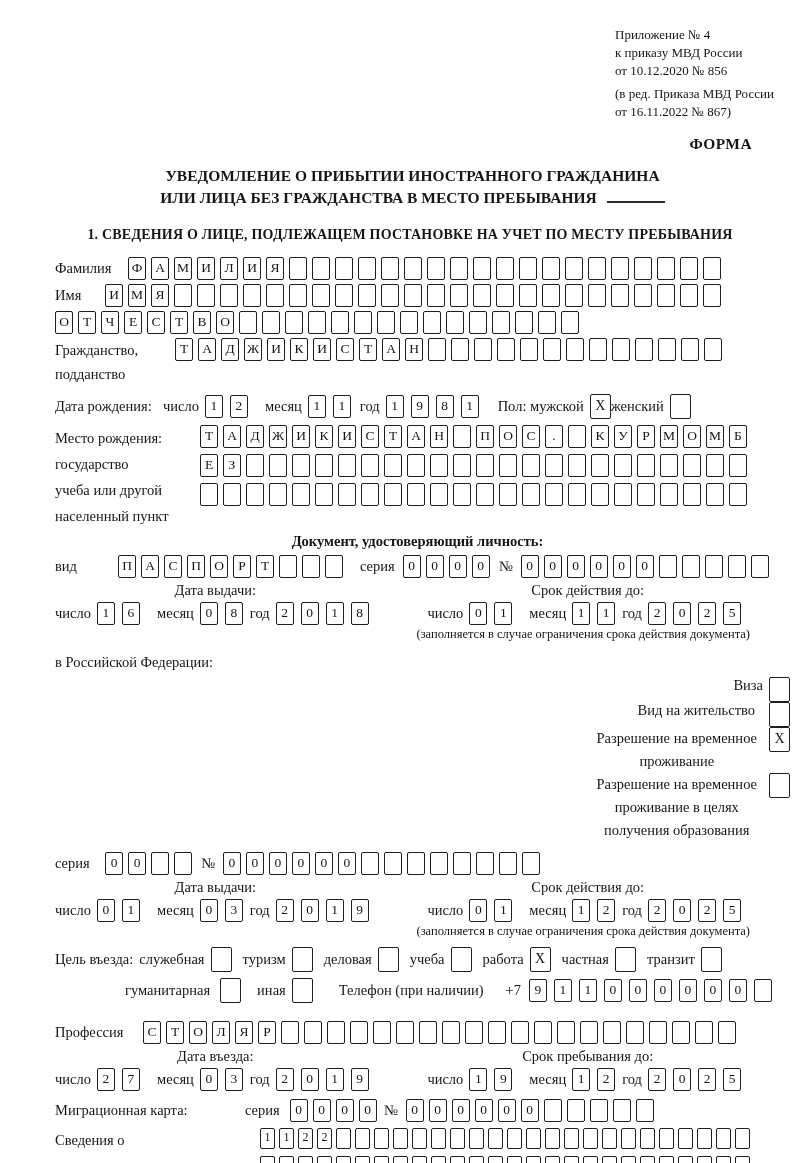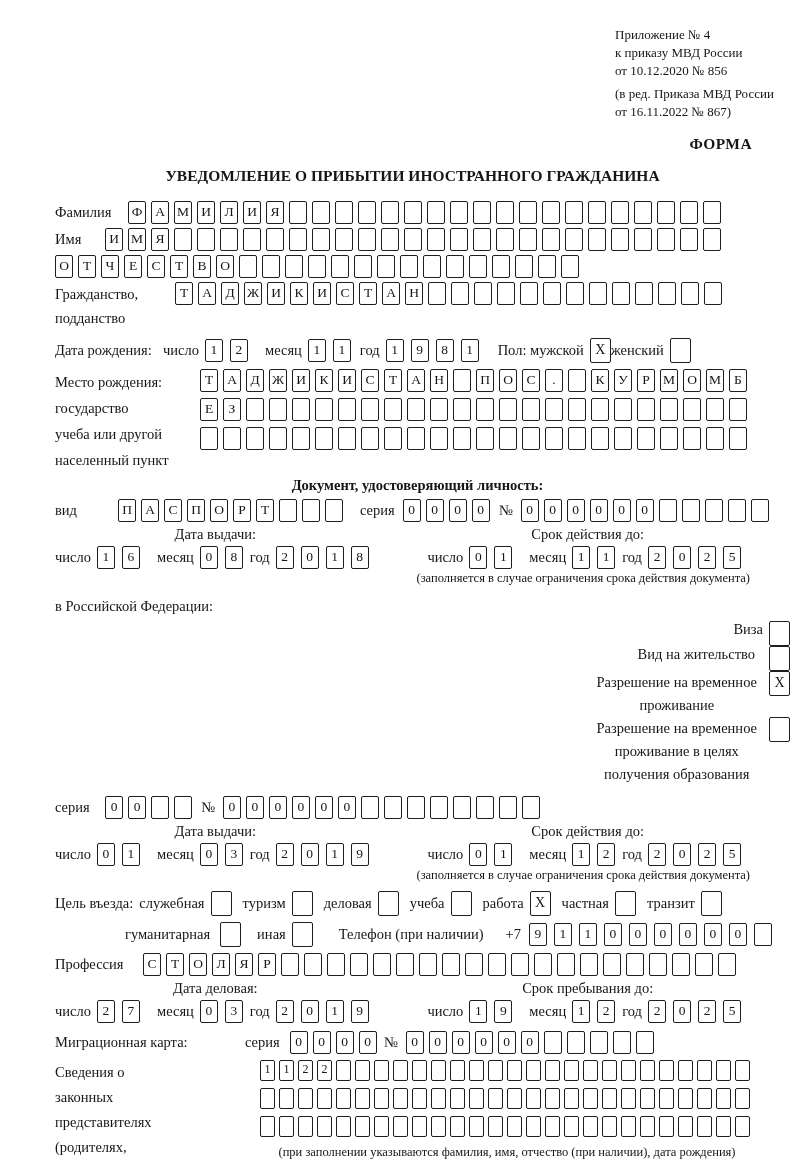--- a/index.html
+++ b/index.html
@@ -79,22 +79,24 @@
     <div>к приказу МВД России</div>
     <div>от 10.12.2020 № 856</div>
     <div class="edition">(в ред. Приказа МВД России</div>
     <div>от 16.11.2022 № 867)</div>
   </div>
 
   <div class="forma">ФОРМА</div>
 
   <div class="title">
     <div>УВЕДОМЛЕНИЕ О ПРИБЫТИИ ИНОСТРАННОГО ГРАЖДАНИНА</div>
+    <div><span>ИЛИ ЛИЦА БЕЗ ГРАЖДАНСТВА В МЕСТО ПРЕБЫВАНИЯ</span><span class="uline"></span></div>
   </div>
 
+  <div class="sec-heading">1. СВЕДЕНИЯ О ЛИЦЕ, ПОДЛЕЖАЩЕМ ПОСТАНОВКЕ НА УЧЕТ ПО МЕСТУ ПРЕБЫВАНИЯ</div>
 
   <div class="frm">
 
     <div class="row">
       <span class="lbl" style="width:73px">Фамилия</span>
       <span class="cells"><span class="cell">Ф</span><span class="cell">А</span><span class="cell">М</span><span class="cell">И</span><span class="cell">Л</span><span class="cell">И</span><span class="cell">Я</span><span class="cell"></span><span class="cell"></span><span class="cell"></span><span class="cell"></span><span class="cell"></span><span class="cell"></span><span class="cell"></span><span class="cell"></span><span class="cell"></span><span class="cell"></span><span class="cell"></span><span class="cell"></span><span class="cell"></span><span class="cell"></span><span class="cell"></span><span class="cell"></span><span class="cell"></span><span class="cell"></span><span class="cell"></span></span>
     </div>
 
     <div class="row">
       <span class="lbl" style="width:50px">Имя</span>
@@ -260,28 +262,28 @@
     <div class="row" style="padding-left:70px; margin-top:6px">
       <span>гуманитарная</span>
       <span class="cells cb" style="margin-left:10px"><span class="cell"></span></span>
       <span class="pp" style="margin-left:16px">иная</span>
       <span class="cells cb"><span class="cell"></span></span>
       <span style="margin-left:26px">Телефон (при наличии)</span>
       <span style="margin:0 8px 0 22px">+7</span>
       <span class="cells cells-d"><span class="cell">9</span><span class="cell">1</span><span class="cell">1</span><span class="cell">0</span><span class="cell">0</span><span class="cell">0</span><span class="cell">0</span><span class="cell">0</span><span class="cell">0</span><span class="cell"></span></span>
     </div>
 
-    <div class="row" style="margin-top:6px">
+    <div class="row" style="margin-top:18px">
       <span class="lbl" style="width:88px">Профессия</span>
       <span class="cells"><span class="cell">С</span><span class="cell">Т</span><span class="cell">О</span><span class="cell">Л</span><span class="cell">Я</span><span class="cell">Р</span><span class="cell"></span><span class="cell"></span><span class="cell"></span><span class="cell"></span><span class="cell"></span><span class="cell"></span><span class="cell"></span><span class="cell"></span><span class="cell"></span><span class="cell"></span><span class="cell"></span><span class="cell"></span><span class="cell"></span><span class="cell"></span><span class="cell"></span><span class="cell"></span><span class="cell"></span><span class="cell"></span><span class="cell"></span><span class="cell"></span></span>
     </div>
 
     <div class="dates">
       <div>
-        <div class="dg-label">Дата деловая:</div>
+        <div class="dg-label">Дата въезда:</div>
         <div class="dg-row">
           <span class="dlbl0">число</span>
           <span class="cells cells-d"><span class="cell">2</span><span class="cell">7</span></span>
           <span class="dlbl">месяц</span>
           <span class="cells cells-d"><span class="cell">0</span><span class="cell">3</span></span>
           <span class="dlbl" style="margin-left:0">год</span>
           <span class="cells cells-d"><span class="cell">2</span><span class="cell">0</span><span class="cell">1</span><span class="cell">9</span></span>
         </div>
       </div>
       <div>

